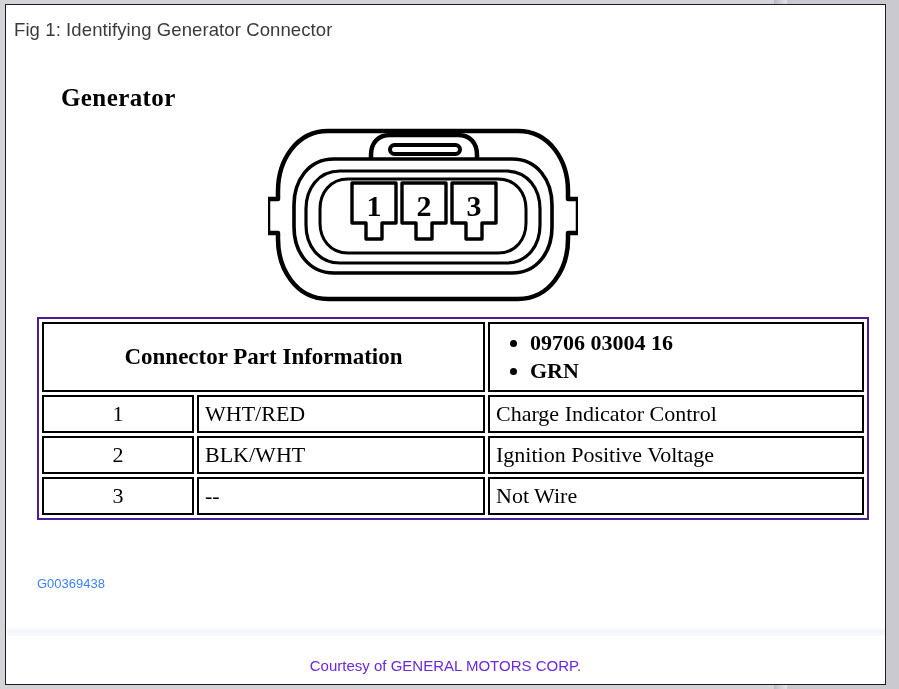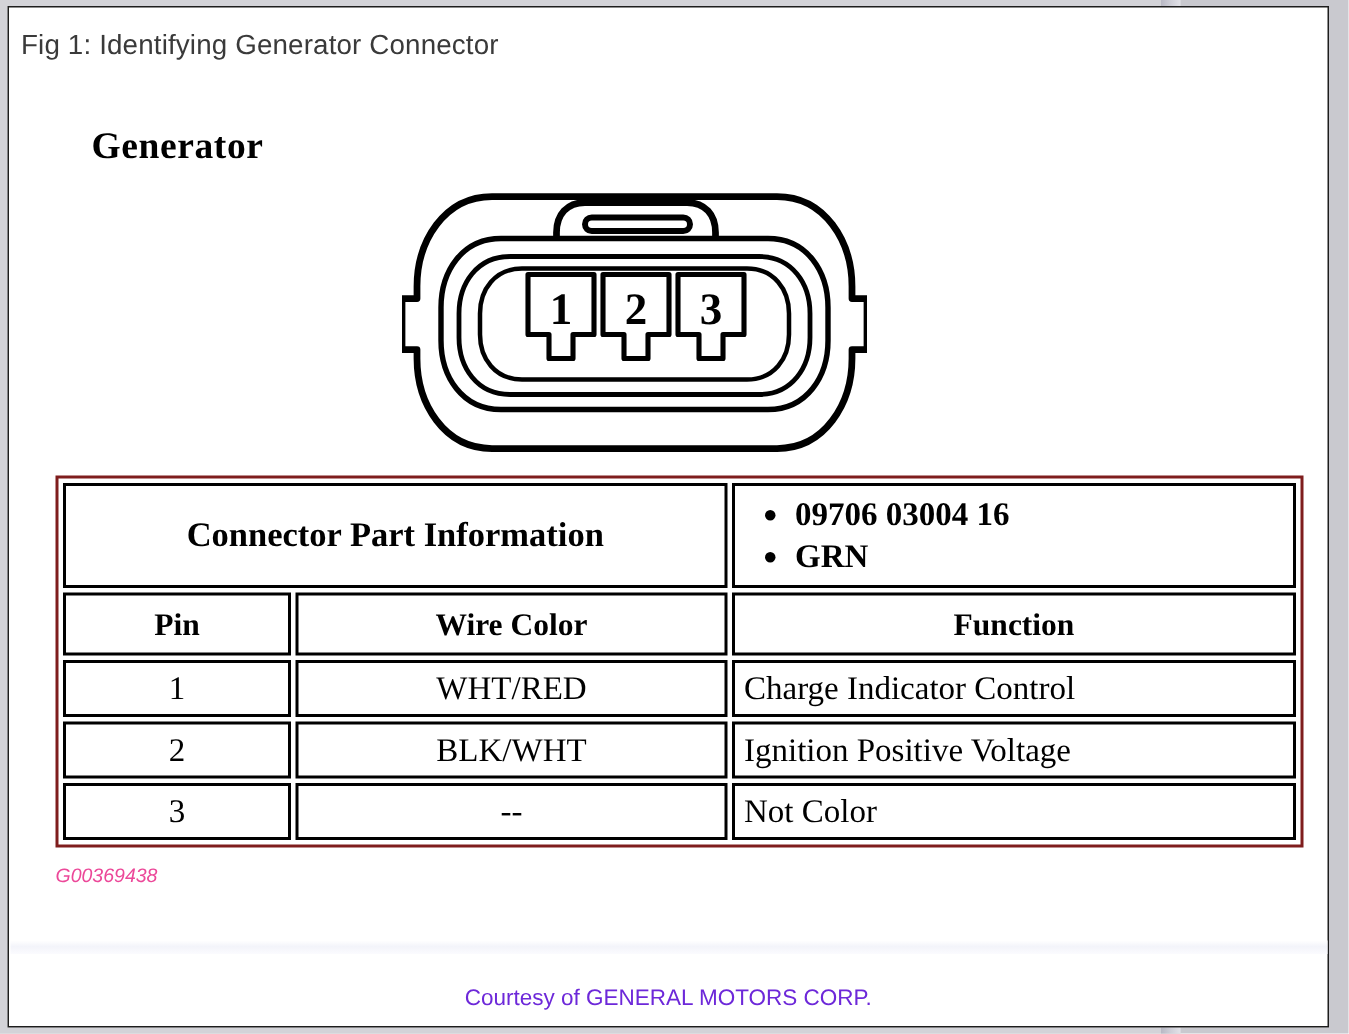--- a/index.html
+++ b/index.html
@@ -74,36 +74,36 @@
     height: 195px;
   }
   #connector-wrap svg { display: block; }
 
   
   #conn-table {
     position: absolute;
     left: 31px;
     top: 312px;
     width: 832px;
-    border: 2px solid #7f1d1d;
+    border: 2px solid #4c1d95;
     border-collapse: separate;
     border-spacing: 3px;
     background: #ffffff;
     box-sizing: border-box;
   }
   #conn-table td {
     border: 2px solid #000;
     background: #fff;
     font-family: "Liberation Serif", serif;
     color: #000;
     padding: 2px 6px;
     vertical-align: middle;
   }
   td.col-pin   { width: 136px; text-align: center; }
-  td.col-wire  { width: 272px; text-align: center; }
+  td.col-wire  { width: 272px; text-align: left; }
   td.col-func  { text-align: left; }
 
   td.head-cell {
     font-weight: bold;
     font-size: 21px;
     text-align: center;
     height: 34px;
   }
   td.part-label {
     font-weight: bold;
@@ -130,22 +130,21 @@
     height: 30px;
   }
   td.col-func.body-cell { padding-left: 9px; margin-top: 22px; }
 
   
   #figure-id {
     position: absolute;
     left: 31px;
     top: 571px;
     font-size: 13px;
-    color: #ec4899;
-    font-style: italic;
+    color: #3b82f6;
   }
 
   
   #footer-divider {
     position: absolute;
     left: 1px;
     top: 622px;
     width: 879px;
     height: 9px;
     background: linear-gradient(to bottom, #ffffff 0%, #f3f4fa 45%, #fbfbfe 100%);
@@ -267,42 +266,37 @@
         <tr>
           <td class="part-label" colspan="2">Connector Part Information</td>
           <td class="part-values col-func">
             <ul class="part-list">
               <li>09706 03004 16</li>
               <li>GRN</li>
             </ul>
           </td>
         </tr>
 
-        <tr>
-          <td class="head-cell col-pin">Pin</td>
-          <td class="head-cell col-wire">Wire Color</td>
-          <td class="head-cell col-func" style="text-align:center">Function</td>
-        </tr>
 
         <tr>
           <td class="body-cell col-pin">1</td>
           <td class="body-cell col-wire">WHT/RED</td>
           <td class="body-cell col-func">Charge Indicator Control</td>
         </tr>
 
         <tr>
           <td class="body-cell col-pin">2</td>
           <td class="body-cell col-wire">BLK/WHT</td>
           <td class="body-cell col-func">Ignition Positive Voltage</td>
         </tr>
 
         <tr>
           <td class="body-cell col-pin">3</td>
           <td class="body-cell col-wire">--</td>
-          <td class="body-cell col-func">Not Color</td>
+          <td class="body-cell col-func">Not Wire</td>
         </tr>
       </tbody>
     </table>
 
     <div id="figure-id">G00369438</div>
 
     <div id="footer-divider"></div>
     <div id="footer-text">Courtesy of GENERAL MOTORS CORP.</div>
 
   </div>

